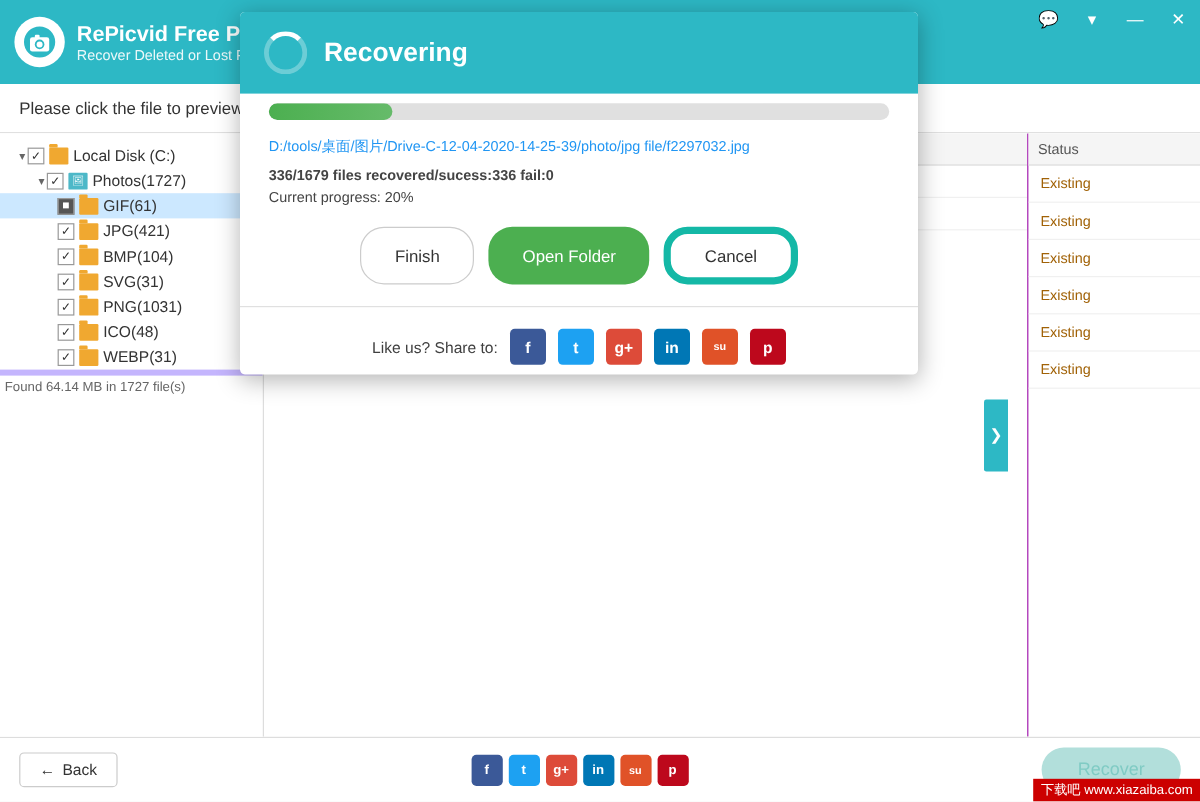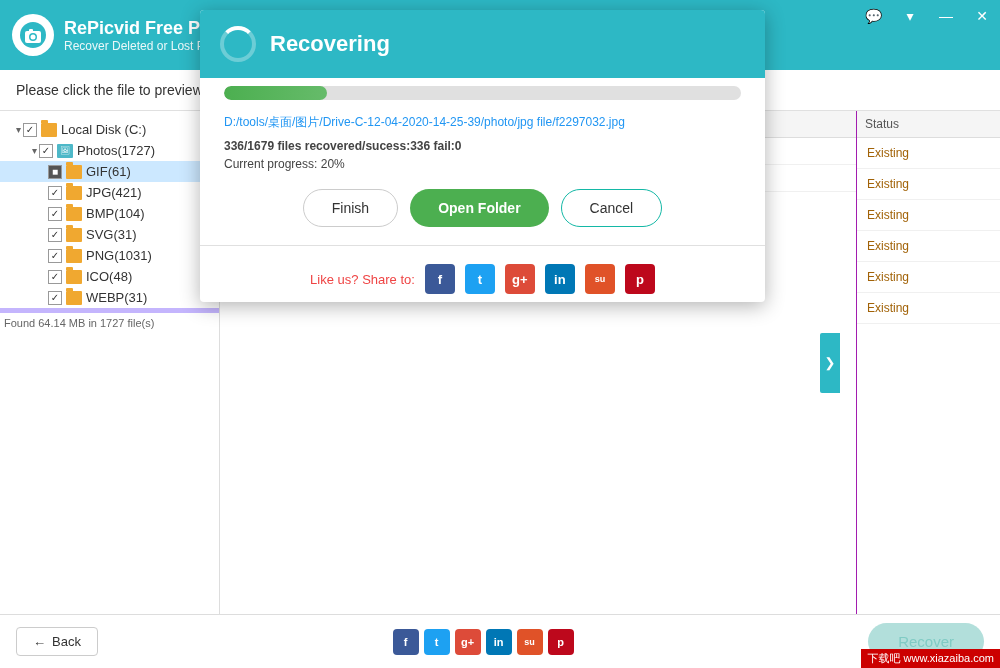--- a/index.html
+++ b/index.html
@@ -278,45 +278,45 @@
       color: #333;
     }
     .btn-open {
       padding: 10px 28px;
       border: none;
       background: #4caf50;
       border-radius: 20px;
       font-size: 14px;
       cursor: pointer;
       color: white;
-      font-weight: bold;
+      font-weight: normal;
     }
     .btn-cancel {
       padding: 10px 28px;
-      border: 1px solid #14b8a6;
+      border: 6px solid #14b8a6;
       background: white;
       border-radius: 20px;
       font-size: 14px;
       cursor: pointer;
       color: #333;
     }
     .modal-divider {
       border: none;
       border-top: 1px solid #e0e0e0;
       margin: 18px -24px 18px;
     }
     .share-section {
       display: flex;
       align-items: center;
       justify-content: center;
       gap: 10px;
     }
     .share-label {
       font-size: 13px;
-      color: #ef4444;
+      color: #404040;
     }
     .social-btn {
       width: 30px; height: 30px;
       border-radius: 4px;
       display: flex; align-items: center; justify-content: center;
       color: white;
       font-size: 13px;
       font-weight: bold;
       cursor: pointer;
       text-decoration: none;

